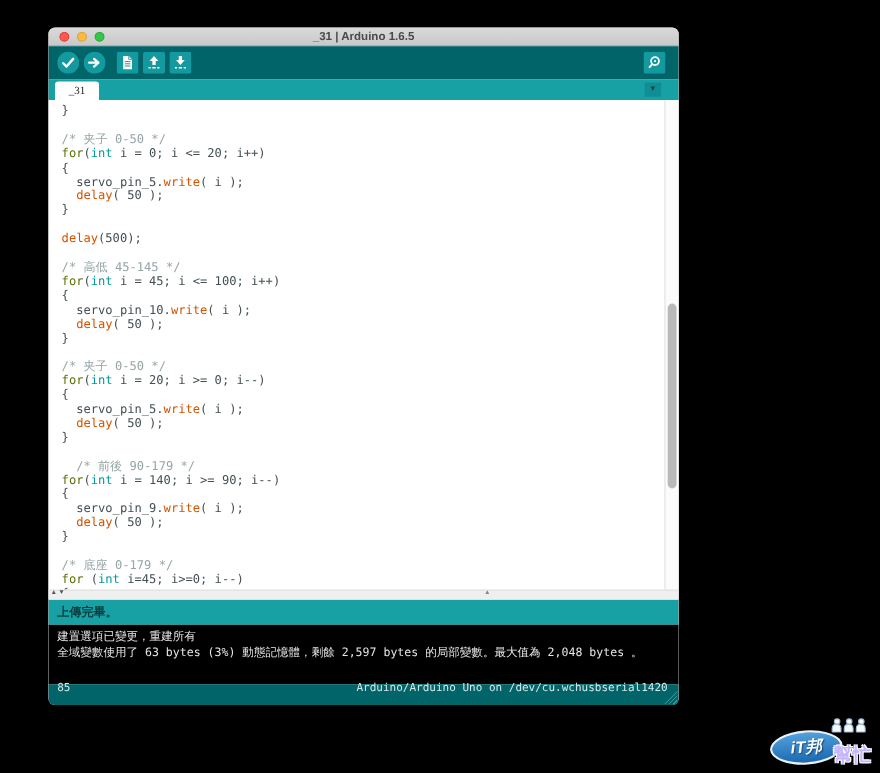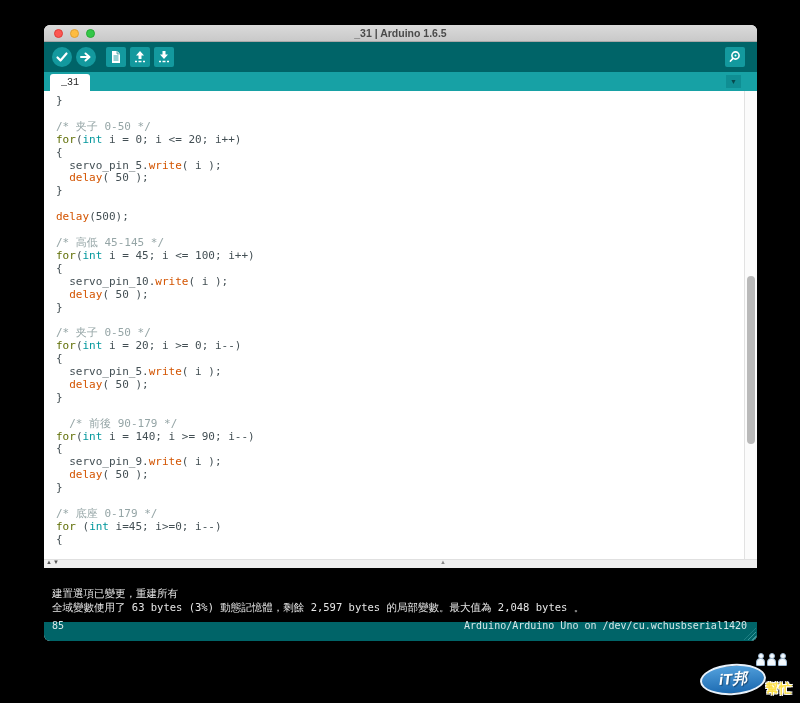--- a/index.html
+++ b/index.html
@@ -1,21 +1,21 @@
 <!DOCTYPE html>
 <html><head>
 <meta charset="utf-8">
 <style>
   * { margin:0; padding:0; box-sizing:border-box; }
   html,body { width:800px; height:703px; background:#000; overflow:hidden;
               font-family:"Liberation Sans", sans-serif; }
   .stage { position:relative; width:800px; height:703px; background:#000; }
 
   
-  .window { position:absolute; left:44px; top:25px; width:713px; height:616px;
+  .window { position:absolute; left:44px; top:25px; width:573px; height:616px;
             border-radius:6px; overflow:hidden; display:flex; flex-direction:column;
             background:#fff; }
 
   
   .titlebar { height:17px; flex:0 0 17px; background:linear-gradient(#dadada,#c9c9c9);
               border-bottom:1px solid #a8a8a8; position:relative;
               display:flex; align-items:center; }
   .lights { position:absolute; left:10px; top:4px; display:flex; gap:7px; }
   .light { width:9px; height:9px; border-radius:50%; }
   .light.red    { background:#fc5753; border:0.5px solid #df3e38; }
@@ -30,21 +30,21 @@
   .tbtn { width:20px; height:20px; margin-left:4px; border:none; padding:0;
           background:transparent; cursor:pointer; display:block; }
   .tbtn svg { display:block; }
   .serial { position:absolute; right:12px; top:5px; margin:0; }
 
   
   .tabstrip { height:19px; flex:0 0 19px; background:#17A1A5; position:relative; }
   .tab { position:absolute; left:6px; top:2px; height:17px; min-width:40px;
          padding:0 9px; background:#fff; border-radius:3px 3px 0 0;
          font-size:10px; color:#222; display:flex; align-items:center;
-         justify-content:center; font-family:Liberation Mono, monospace; }
+         justify-content:center; font-family:Liberation Serif, serif; }
   .tabmenu { position:absolute; right:16px; top:3px; width:15px; height:13px;
              background:#0f8e93; border:none; color:#07494c; font-size:7px;
              line-height:13px; text-align:center; padding:0; cursor:pointer; }
 
   
   .editor { flex:1 1 auto; position:relative; background:#fff; overflow:hidden; }
   .code { position:absolute; left:12px; top:4px; right:16px; bottom:10px;
           font-family:"DejaVu Sans Mono", monospace; font-size:11px;
           line-height:12.9px; white-space:pre; color:#434f54; }
   .tok-p { color:#434f54; }
@@ -64,21 +64,21 @@
   .hcaret { position:absolute; left:396px; top:-1px; font-size:6px; color:#888; }
 
   
   .statusbar { height:23px; flex:0 0 23px; background:#17A1A5; color:#0a3c3e;
                font-weight:bold; font-size:11px; display:flex; align-items:center;
                padding-left:8px; }
 
   
   .console { height:54px; flex:0 0 54px; background:#000; color:#e6e6e6;
              font-family:"DejaVu Sans Mono", monospace; font-size:10.5px;
-             line-height:14px; padding:18px 8px; overflow:hidden; }
+             line-height:14px; padding:4px 8px; overflow:hidden; }
 
   
   .footer { height:19px; flex:0 0 19px; background:#006468; color:#d6e7e8;
             font-family:"DejaVu Sans Mono", monospace; font-size:10px;
             display:flex; align-items:center; justify-content:space-between;
             padding:0 10px 12px 8px; position:relative; }
   .grip { position:absolute; right:1px; bottom:1px; width:12px; height:12px;
           background:repeating-linear-gradient(135deg, transparent 0 2px,
                      #4aa5a9 2px 3px);
           clip-path:polygon(100% 0, 100% 100%, 0 100%); opacity:.8; }
@@ -93,22 +93,22 @@
   .fig::after { content:""; position:absolute; left:0; top:5px; width:7px;
                 height:6px; border-radius:4px 4px 1px 1px; background:#f5fafe;
                 border:0.5px solid #9db9d2; }
   .oval { position:absolute; left:0; top:11px; width:66px; height:31px;
           background:linear-gradient(#52a0dc,#1b69b0); border:2.5px solid #e9f2fb;
           border-radius:50%; transform:rotate(-4deg);
           box-shadow:0 1px 3px rgba(0,0,0,.6);
           display:flex; align-items:center; justify-content:center; }
   .oval span { color:#fff; font-weight:bold; font-style:italic; font-size:15px;
                text-shadow:1px 1px 1px rgba(0,0,0,.4); letter-spacing:0; }
-  .wm2 { position:absolute; right:2px; bottom:1px; color:#fde047; font-weight:bold;
-         font-size:13px;
+  .wm2 { position:absolute; right:2px; bottom:1px; color:#c4b5fd; font-weight:bold;
+         font-size:17px;
          text-shadow:-1px -1px 0 #fff, 1px -1px 0 #fff, -1px 1px 0 #fff,
                      1px 1px 0 #fff, 0 1px 2px rgba(0,0,0,.7); }
 </style>
 </head>
 <body>
 
 <div class="stage">
 
   <div class="window">
 
@@ -179,20 +179,23 @@
       <div class="code"><div><span class="tok-p">}</span></div><div> </div><div><span class="tok-c">/* 夹子 0-50 */</span></div><div><span class="tok-k">for</span><span class="tok-p">(</span><span class="tok-t">int</span><span class="tok-p"> i = 0; i &lt;= 20; i++)</span></div><div><span class="tok-p">{</span></div><div><span class="tok-p">  servo_pin_5.</span><span class="tok-f">write</span><span class="tok-p">( i );</span></div><div><span class="tok-p">  </span><span class="tok-f">delay</span><span class="tok-p">( 50 );</span></div><div><span class="tok-p">}</span></div><div> </div><div><span class="tok-f">delay</span><span class="tok-p">(500);</span></div><div> </div><div><span class="tok-c">/* 高低 45-145 */</span></div><div><span class="tok-k">for</span><span class="tok-p">(</span><span class="tok-t">int</span><span class="tok-p"> i = 45; i &lt;= 100; i++)</span></div><div><span class="tok-p">{</span></div><div><span class="tok-p">  servo_pin_10.</span><span class="tok-f">write</span><span class="tok-p">( i );</span></div><div><span class="tok-p">  </span><span class="tok-f">delay</span><span class="tok-p">( 50 );</span></div><div><span class="tok-p">}</span></div><div> </div><div><span class="tok-c">/* 夹子 0-50 */</span></div><div><span class="tok-k">for</span><span class="tok-p">(</span><span class="tok-t">int</span><span class="tok-p"> i = 20; i &gt;= 0; i--)</span></div><div><span class="tok-p">{</span></div><div><span class="tok-p">  servo_pin_5.</span><span class="tok-f">write</span><span class="tok-p">( i );</span></div><div><span class="tok-p">  </span><span class="tok-f">delay</span><span class="tok-p">( 50 );</span></div><div><span class="tok-p">}</span></div><div> </div><div><span class="tok-c">  /* 前後 90-179 */</span></div><div><span class="tok-k">for</span><span class="tok-p">(</span><span class="tok-t">int</span><span class="tok-p"> i = 140; i &gt;= 90; i--)</span></div><div><span class="tok-p">{</span></div><div><span class="tok-p">  servo_pin_9.</span><span class="tok-f">write</span><span class="tok-p">( i );</span></div><div><span class="tok-p">  </span><span class="tok-f">delay</span><span class="tok-p">( 50 );</span></div><div><span class="tok-p">}</span></div><div> </div><div><span class="tok-c">/* 底座 0-179 */</span></div><div><span class="tok-k">for</span><span class="tok-p"> (</span><span class="tok-t">int</span><span class="tok-p"> i=45; i&gt;=0; i--)</span></div><div><span class="tok-p">{</span></div></div>
       <div class="vscroll">
         <div class="vthumb"></div>
       </div>
       <div class="hscroll">
         <span class="harrows">▲▼</span>
         <span class="hcaret">▲</span>
       </div>
     </div>
 
+    <div class="statusbar">
+      <span>上傳完畢。</span>
+    </div>
 
     <div class="console">
         <div>建置選項已變更，重建所有</div>
         <div>全域變數使用了 63 bytes (3%) 動態記憶體，剩餘 2,597 bytes 的局部變數。最大值為 2,048 bytes 。</div>
       </div>
 
     <div class="footer">
       <span>85</span>
       <span>Arduino/Arduino Uno on /dev/cu.wchusbserial1420</span>
       <div class="grip"></div>

